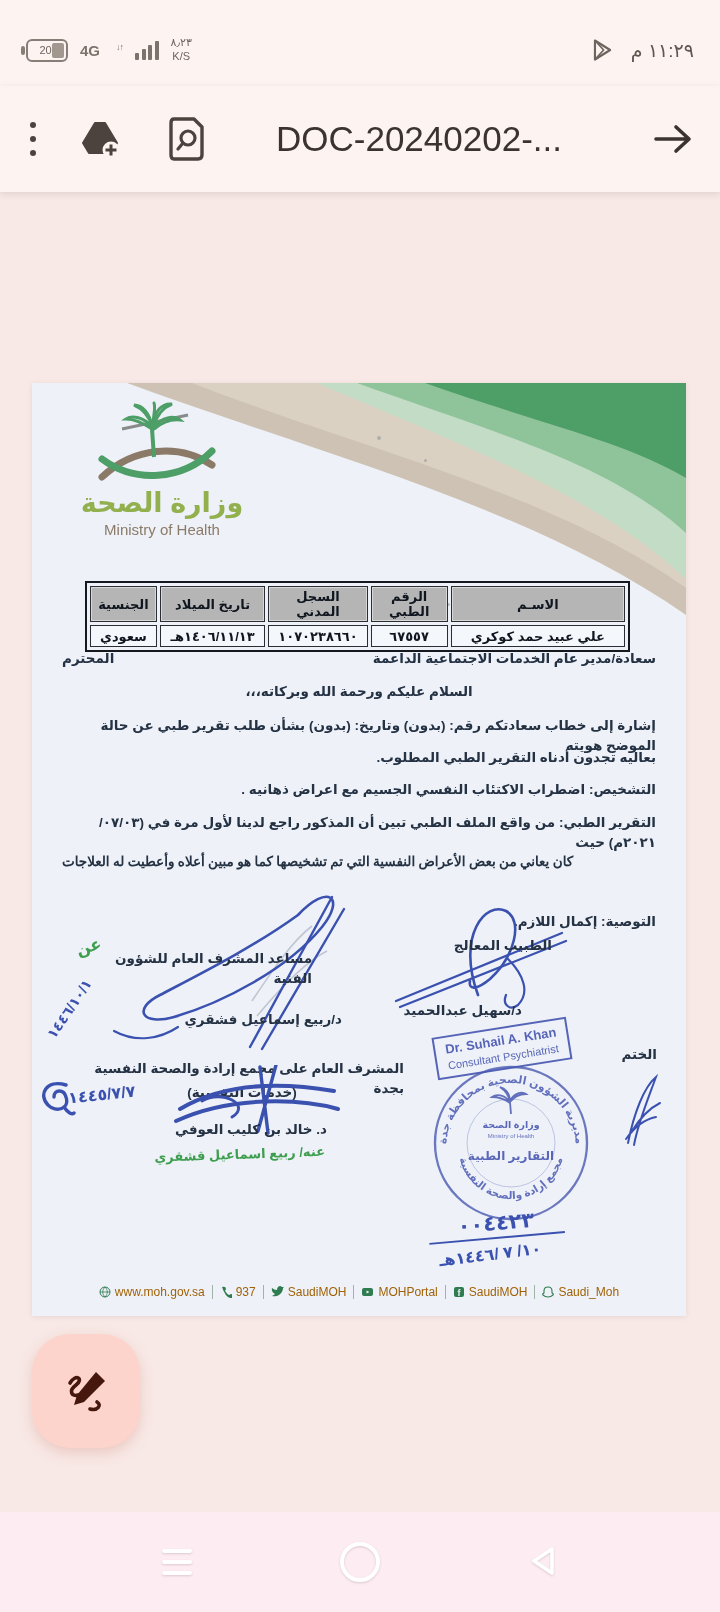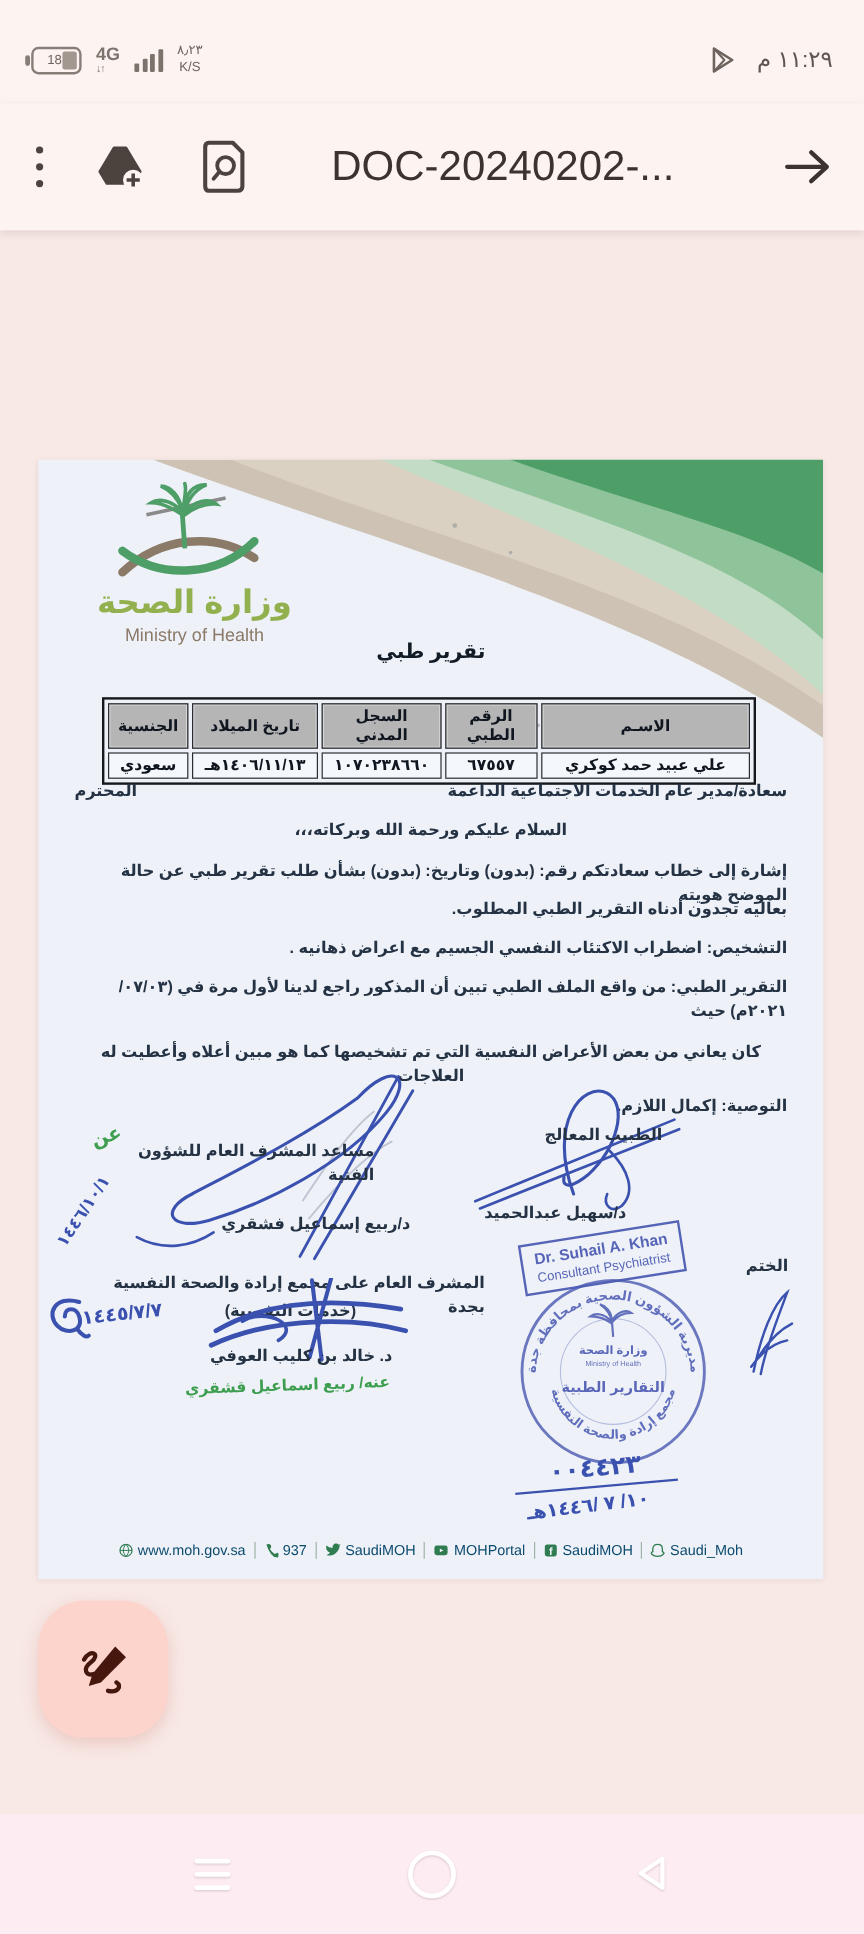--- a/index.html
+++ b/index.html
@@ -14,21 +14,21 @@
     position:absolute;top:0;left:0;right:0;height:86px;background:#fdf4f1;
     display:flex;justify-content:space-between;align-items:center;
     padding:14px 26px 0;box-sizing:border-box;color:#6e645e;
   }
   .sb-left{display:flex;align-items:center;gap:12px;}
   .battery{width:42px;height:23px;border:2.5px solid #887e78;border-radius:6px;
     position:relative;display:flex;align-items:center;box-sizing:border-box;}
   .battery .nub{position:absolute;left:-7px;top:5px;width:4px;height:9px;background:#887e78;border-radius:2px;}
   .battery .pct{font-size:11px;color:#6e645e;padding-right:3px;flex:1;text-align:center;}
   .battery .fill{position:absolute;right:2px;top:2px;bottom:2px;width:12px;background:#a29890;border-radius:2px;}
-  .net{display:flex;flex-direction:column;align-items:flex-start;line-height:1;}
+  .net{display:flex;flex-direction:row;align-items:flex-start;line-height:1;gap:16px;}
   .net .t{font-size:15px;font-weight:bold;color:#7d736d;}
   .net .ar{font-size:9px;color:#7d736d;letter-spacing:-1px;}
   .bars{display:flex;align-items:flex-end;gap:2.5px;height:20px;}
   .bars i{display:block;width:4px;background:#7d736d;border-radius:1px;}
   .speed{display:flex;flex-direction:column;align-items:center;line-height:1.25;font-size:11px;color:#6e645e;}
   .sb-right{display:flex;align-items:center;gap:16px;}
   .time{font-size:19px;color:#5f5650;direction:rtl;}
   
   .toolbar{
     position:absolute;top:86px;left:0;right:0;height:106px;background:#fdf4f1;
@@ -63,21 +63,21 @@
   .green-ink{color:#3e9e4f;font-weight:700;}
   .dr-stamp{
     border:2.5px solid #4a59b2;color:#4a59b2;text-align:center;
     padding:4px 8px;transform:rotate(-9deg);background:rgba(238,242,248,.3);
     line-height:1.3;opacity:.92;
   }
   .dr-stamp .l1{font-size:13px;font-weight:700;}
   .dr-stamp .l2{font-size:11px;}
   .doc-footer{
     display:flex;justify-content:center;align-items:center;gap:0;
-    color:#0c4a6e;font-size:12px;direction:ltr;width:100%;
+    color:#a16207;font-size:12px;direction:ltr;width:100%;
   }
   .doc-footer .item{display:flex;align-items:center;gap:4px;padding:0 7px;border-left:1px solid #9fb4a6;}
   .doc-footer .item:first-child{border-left:none;}
   .speck{position:absolute;background:#8e9299;border-radius:50%;opacity:.55;}
   
   .fab{
     position:absolute;left:32px;top:1334px;width:108px;height:114px;border:none;cursor:pointer;
     border-radius:38px;background:#fcd4cb;box-shadow:0 5px 14px rgba(205,125,112,.30);
     display:flex;align-items:center;justify-content:center;
   }
@@ -92,21 +92,21 @@
   .recents i{display:block;width:30px;height:4px;background:#fff;border-radius:2px;}
   .home-circ{width:32px;height:32px;border:4px solid #fff;border-radius:50%;display:block;}
 </style>
 </head>
 <body>
 
 <div class="status-bar">
   <div class="sb-left">
     <div class="battery">
       <i class="nub"></i>
-      <span class="pct">18</span>
+      <span class="pct">20</span>
       <i class="fill"></i>
     </div>
     <div class="net">
       <span class="t">4G</span>
       <span class="ar">↑↓</span>
     </div>
     <div class="bars">
       <i style="height:7px"></i>
         <i style="height:11px"></i>
         <i style="height:15px"></i>
@@ -172,21 +172,20 @@
     <svg class="abs" style="left:52px;top:16px;" width="140" height="86" viewBox="0 0 140 86">
       <path d="M18,78 C50,48 95,44 128,66" stroke="#8b7a68" stroke-width="7" fill="none" stroke-linecap="round"></path>
       <path d="M18,60 C50,84 98,82 128,52" stroke="#4e9e67" stroke-width="7" fill="none" stroke-linecap="round"></path>
       <path d="M38,30 L104,16" stroke="#8a8a8a" stroke-width="3"></path>
       <path d="M70,58 L68,30" stroke="#4e9e67" stroke-width="4"></path>
       <path d="M68,28 C60,18 48,16 42,20 C52,20 62,26 68,30 M68,28 C66,14 58,6 50,6 C60,10 66,20 69,28 M69,27 C70,12 78,4 88,5 C78,9 72,18 70,27 M70,28 C78,18 90,16 96,21 C86,20 76,25 70,30 M69,26 C69,16 72,10 70,4" stroke="#4e9e67" stroke-width="3" fill="none" stroke-linecap="round"></path>
     </svg>
     <div class="abs logo-ar ar" style="left:30px;top:104px;width:200px;text-align:center;">وزارة الصحة</div>
     <div class="abs logo-en" style="left:30px;top:138px;width:200px;text-align:center;">Ministry of Health</div>
 
-    <div class="abs doc-title ar" style="left:0;top:150px;">تقرير طبي</div>
 
     <table class="mtable abs" style="left:53px;top:198px;width:545px;">
       <tbody>
           <tr>
         <th style="width:172px;">الاسـم</th>
         <th style="width:76px;">الرقم الطبي</th>
         <th style="width:98px;">السجل المدني</th>
         <th style="width:104px;">تاريخ الميلاد</th>
         <th style="width:66px;">الجنسية</th>
       </tr>
@@ -202,21 +201,21 @@
 
     <div class="abs ar ink" style="left:30px;top:266px;width:594px;display:flex;justify-content:space-between;">
       <span>سعادة/مدير عام الخدمات الاجتماعية الداعمة</span>
       <span>المحترم</span>
     </div>
     <div class="abs ar ink" style="left:30px;top:333px;width:594px;text-align:right;">إشارة إلى خطاب سعادتكم رقم: (بدون) وتاريخ: (بدون) بشأن طلب تقرير طبي عن حالة الموضح هويته</div>
     <div class="abs ar ink" style="left:30px;top:299px;width:594px;text-align:center;">السلام عليكم ورحمة الله وبركاته،،،</div>
     <div class="abs ar ink" style="left:30px;top:397px;width:594px;text-align:right;">التشخيص: اضطراب الاكتئاب النفسي الجسيم مع اعراض ذهانيه .</div>
     <div class="abs ar ink" style="left:30px;top:365px;width:594px;text-align:right;">بعاليه تجدون أدناه التقرير الطبي المطلوب.</div>
     <div class="abs ar ink" style="left:30px;top:430px;width:594px;text-align:right;">التقرير الطبي: من واقع الملف الطبي تبين أن المذكور راجع لدينا لأول مرة في (٠٧/٠٣/ ٢٠٢١م) حيث</div>
-    <div class="abs ar ink" style="left:30px;top:484px;width:594px;text-align:center;">كان يعاني من بعض الأعراض النفسية التي تم تشخيصها كما هو مبين أعلاه وأعطيت له العلاجات</div>
+    <div class="abs ar ink" style="left:30px;top:469px;width:594px;text-align:left;font-family:Liberation Serif, serif;">كان يعاني من بعض الأعراض النفسية التي تم تشخيصها كما هو مبين أعلاه وأعطيت له العلاجات</div>
     <div class="abs ar ink" style="left:30px;top:529px;width:594px;text-align:right;">التوصية: إكمال اللازم.</div>
 
     <svg class="abs" style="left:358px;top:512px;" width="180" height="118" viewBox="0 0 180 118">
       <path class="sig-blue" stroke-width="2.6" d="M88,100 C66,40 96,6 116,16 C134,26 124,62 100,84 C88,94 78,96 80,86"></path>
       <path class="sig-blue" stroke-width="2.2" d="M6,106 L172,38"></path>
       <path class="sig-blue" stroke-width="2.2" d="M10,112 L176,46"></path>
       <path class="sig-blue" stroke-width="2.2" d="M118,64 C134,80 140,98 128,110 C120,116 112,110 116,100"></path>
     </svg>
     <div class="abs ar ink" style="left:400px;top:553px;width:120px;">الطبيب المعالج</div>
     <div class="abs ar ink" style="left:350px;top:618px;width:140px;">د/سهيل عبدالحميد</div>

